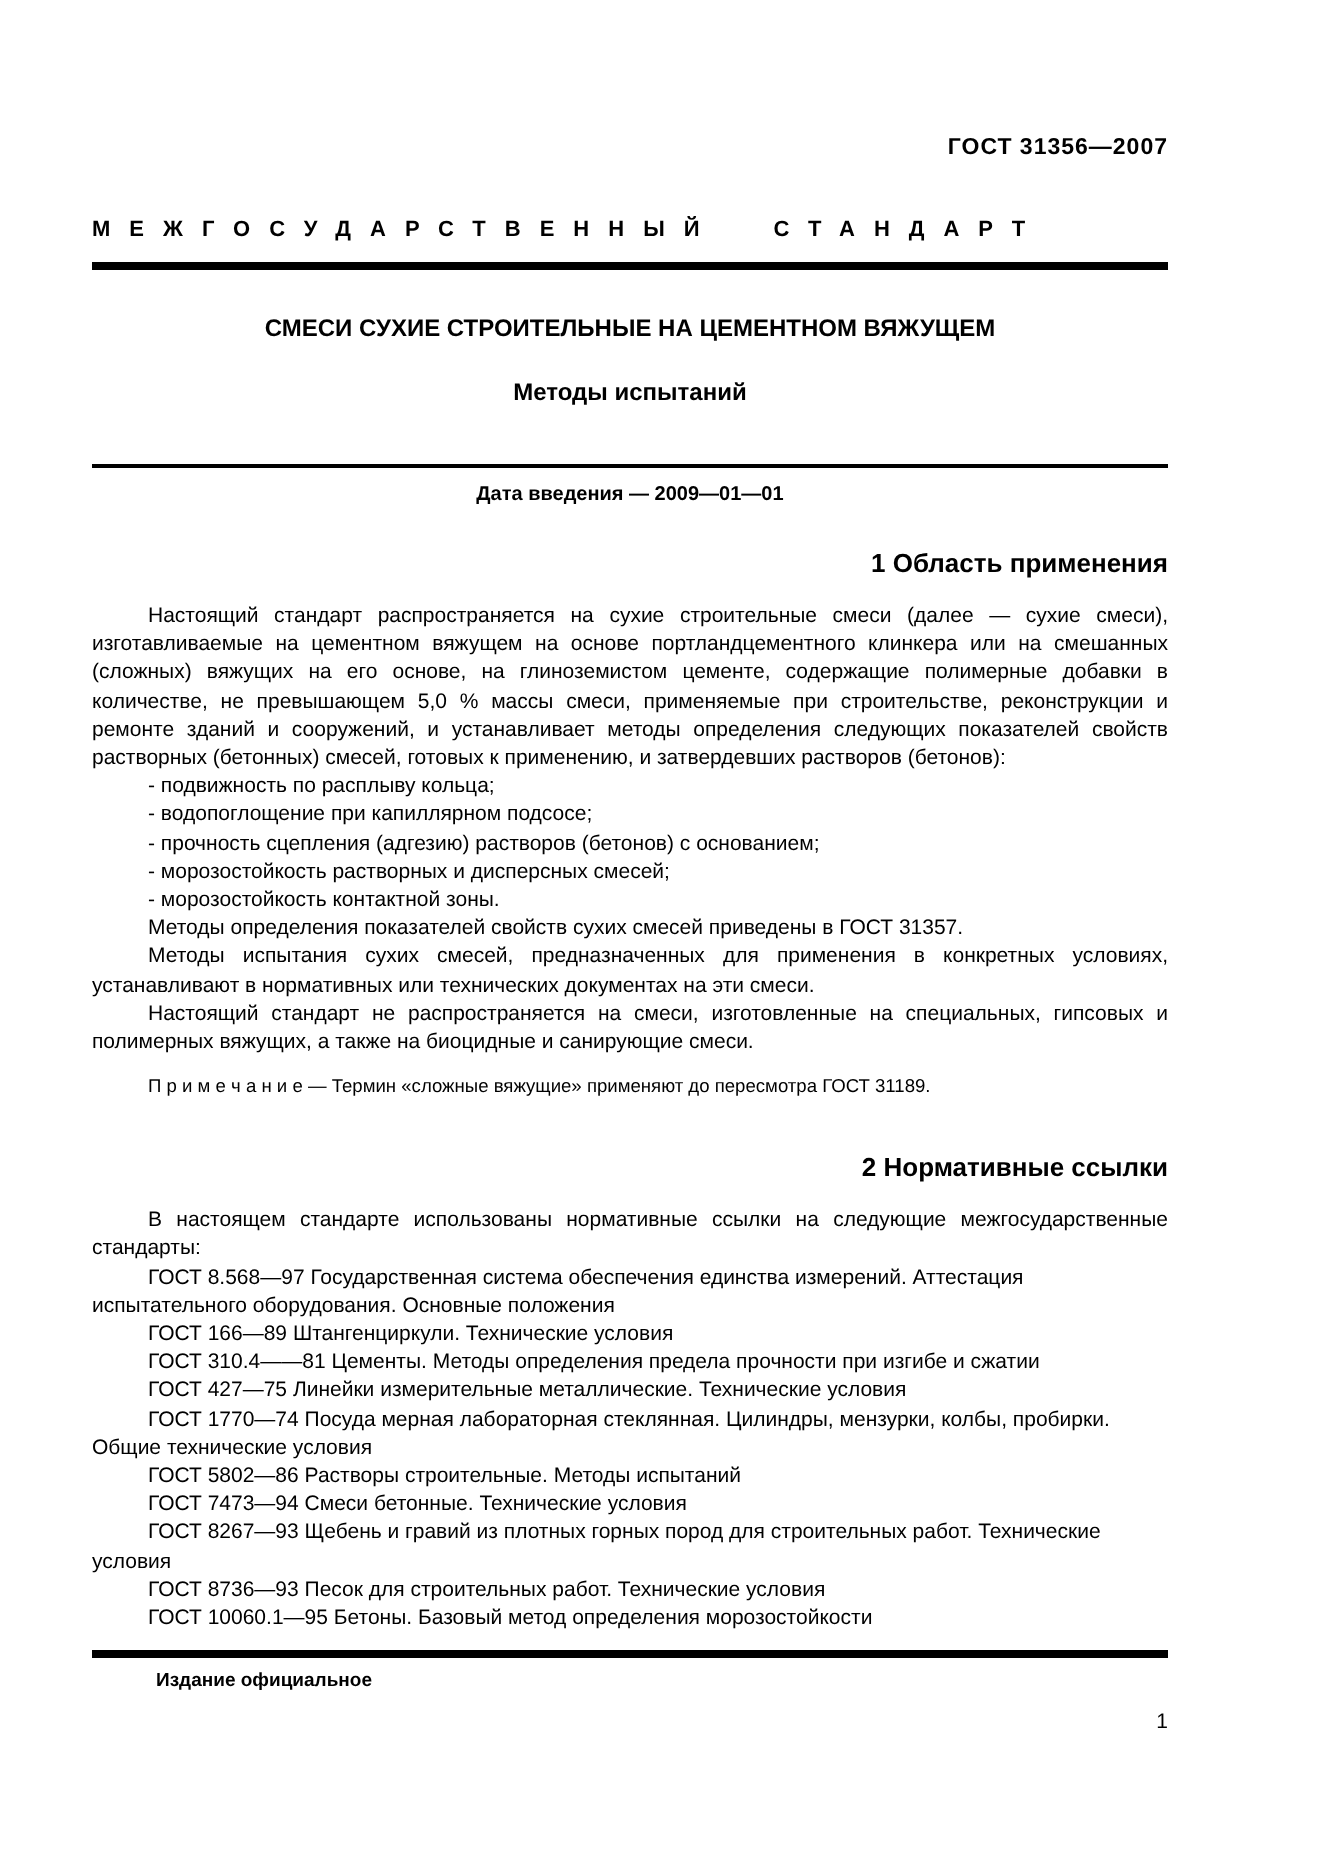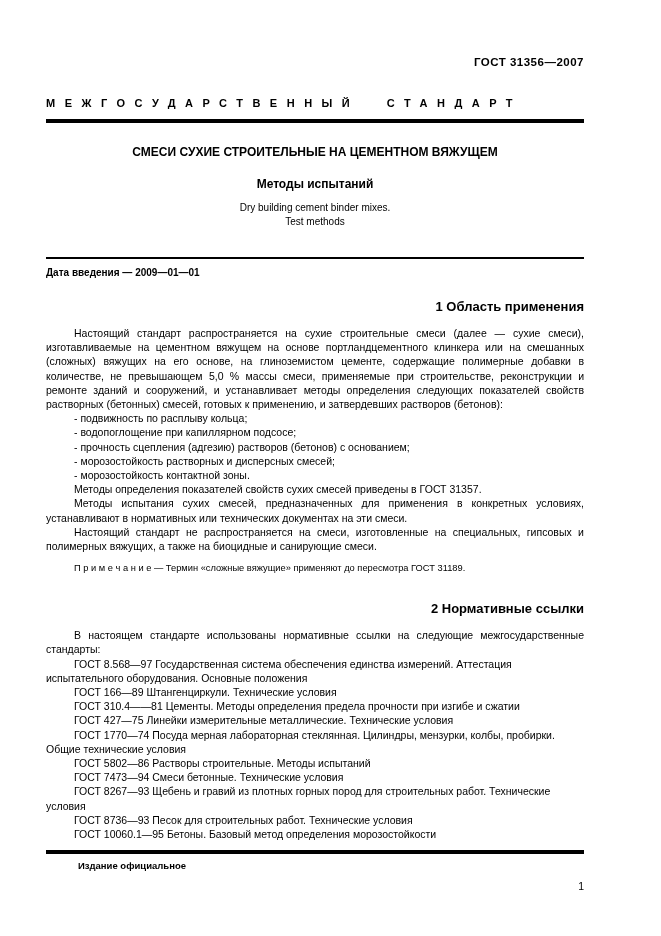--- a/index.html
+++ b/index.html
@@ -21,20 +21,21 @@
     background: #fff;
     overflow: hidden;
     box-sizing: border-box;
     padding: 56px 77px 0 46px;
   }
   .doc-code {
     text-align: right;
     font-weight: bold;
     font-size: 11.5px;
     letter-spacing: 0.5px;
+    margin-top: 12px;
   }
   .standard-type {
     margin-top: 29px;
     font-weight: bold;
     font-size: 11px;
     letter-spacing: 9.5px;
     word-spacing: 15px;
     white-space: nowrap;
     text-align: justify;
   }
@@ -59,21 +60,21 @@
     font-size: 12px;
   }
   .doc-title-en {
     margin-top: 10px;
     text-align: center;
     font-size: 10px;
     line-height: 13.5px;
   }
   .intro-date {
     margin-top: 8px;
-    text-align: left;
+    text-align: center;
     font-weight: bold;
     font-size: 10px;
   }
   h2.sec-heading {
     margin: 0;
     margin-top: 21px;
     padding-left: 30px;
     font-size: 13px;
     font-weight: bold;
     text-align: right;
@@ -133,24 +134,20 @@
   <div class="doc-code">ГОСТ 31356—2007</div>
 
   <div class="standard-type">МЕЖГОСУДАРСТВЕННЫЙ СТАНДАРТ</div>
 
   <div class="rule rule-thick top-rule"></div>
 
   <div class="doc-title">СМЕСИ СУХИЕ СТРОИТЕЛЬНЫЕ НА ЦЕМЕНТНОМ ВЯЖУЩЕМ</div>
 
   <div class="doc-subtitle">Методы испытаний</div>
 
-  <div class="doc-title-en">
-    <div>Dry building cement binder mixes.</div>
-    <div>Test methods</div>
-  </div>
 
   <div class="rule rule-mid mid-rule"></div>
 
   <div class="intro-date">Дата введения — 2009—01—01</div>
 
   <h2 class="sec-heading">1 Область применения</h2>
 
   <div class="bodytext first-body">
     <p class="para">Настоящий стандарт распространяется на сухие строительные смеси (далее — сухие смеси), изготавливаемые на цементном вяжущем на основе портландцементного клинкера или на смешанных (сложных) вяжущих на его основе, на глиноземистом цементе, содержащие полимерные добавки в количестве, не превышающем 5,0 % массы смеси, применяемые при строительстве, реконструкции и ремонте зданий и сооружений, и устанавливает методы определения следующих показателей свойств растворных (бетонных) смесей, готовых к применению, и затвердевших растворов (бетонов):</p>
     <div class="list-item">- подвижность по расплыву кольца;</div>

